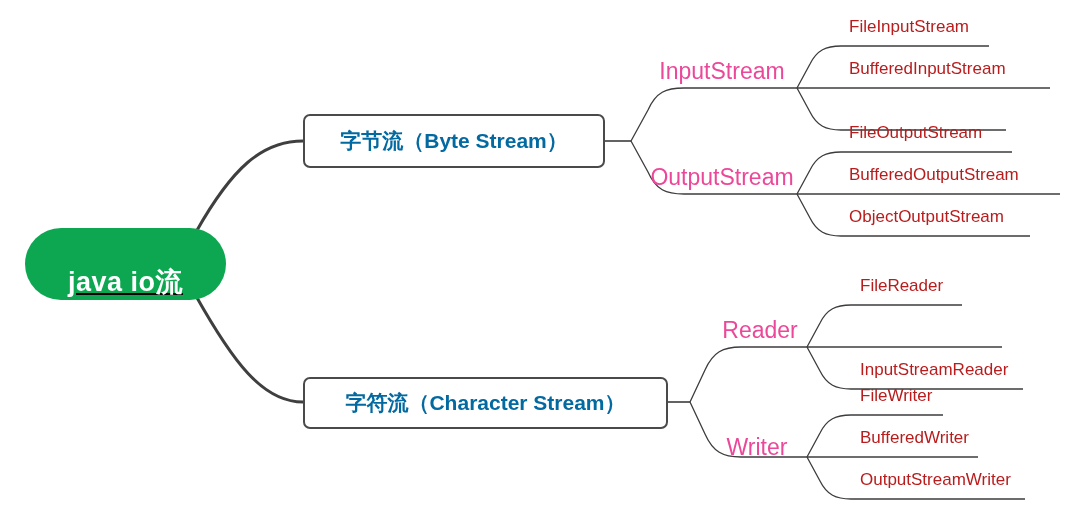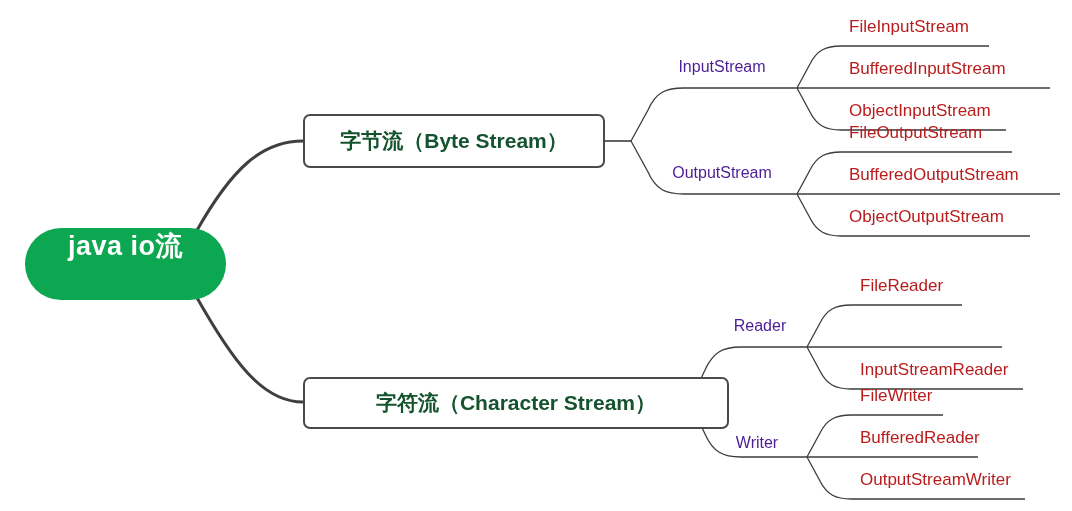--- a/index.html
+++ b/index.html
@@ -38,53 +38,54 @@
     stroke-linecap: round;
   }
   .stub-line {
     fill: none;
     stroke: #3c3c3c;
     stroke-width: 1.6;
   }
   .root-node {
     position: absolute;
     display: flex;
-    align-items: flex-start;
+    align-items: flex-end;
     justify-content: center;
     background: #0CA750;
     border-radius: 40px;
     box-sizing: border-box;
+    text-decoration: underline;
   }
   .root-label {
     color: #ffffff;
     font-size: 27px;
     font-weight: bold;
     letter-spacing: 0.5px;
     white-space: nowrap;
   }
   .topic-node {
     position: absolute;
     display: flex;
     align-items: center;
     justify-content: center;
     background: #ffffff;
     border: 2.2px solid #4a4a4a;
     border-radius: 7px;
     box-sizing: border-box;
   }
   .topic-label {
-    color: #14532d;
+    color: #0369a1;
     font-size: 21px;
     font-weight: bold;
     white-space: nowrap;
   }
   .sub-label {
     position: absolute;
-    color: #4c1d95;
-    font-size: 16px;
+    color: #ec4899;
+    font-size: 23px;
     font-weight: normal;
     white-space: nowrap;
     text-align: left;
     transform: translateX(-50%);
   }
   .leaf-label {
     position: absolute;
     color: #b91c1c;
     font-size: 17px;
     font-weight: normal;
@@ -132,48 +133,47 @@
   </svg>
 
   <div class="root-node" style="left:25px; top:228px; width:201px; height:72px;">
     <span class="root-label">java io流</span>
   </div>
 
   <div class="topic-node" style="left:303px; top:114px; width:302px; height:54px;">
     <span class="topic-label">字节流（Byte Stream）</span>
   </div>
 
-  <div class="topic-node" style="left:303px; top:377px; width:426px; height:52px;">
+  <div class="topic-node" style="left:303px; top:377px; width:365px; height:52px;">
     <span class="topic-label">字符流（Character Stream）</span>
   </div>
 
   <div class="sub-label" style="left:722px; top:58px;">InputStream</div>
 
   <div class="sub-label" style="left:722px; top:164px;">OutputStream</div>
 
   <div class="sub-label" style="left:760px; top:317px;">Reader</div>
 
   <div class="sub-label" style="left:757px; top:434px;">Writer</div>
 
   <div class="leaf-label" style="left:849px; top:17px;">FileInputStream</div>
 
   <div class="leaf-label" style="left:849px; top:59px;">BufferedInputStream</div>
 
-  <div class="leaf-label" style="left:849px; top:101px;">ObjectInputStream</div>
 
   <div class="leaf-label" style="left:849px; top:123px;">FileOutputStream</div>
 
   <div class="leaf-label" style="left:849px; top:165px;">BufferedOutputStream</div>
 
   <div class="leaf-label" style="left:849px; top:207px;">ObjectOutputStream</div>
 
   <div class="leaf-label" style="left:860px; top:276px;">FileReader</div>
 
 
   <div class="leaf-label" style="left:860px; top:360px;">InputStreamReader</div>
 
   <div class="leaf-label" style="left:860px; top:386px;">FileWriter</div>
 
-  <div class="leaf-label" style="left:860px; top:428px;">BufferedReader</div>
+  <div class="leaf-label" style="left:860px; top:428px;">BufferedWriter</div>
 
   <div class="leaf-label" style="left:860px; top:470px;">OutputStreamWriter</div>
 
 </div>
 
 </body></html>

